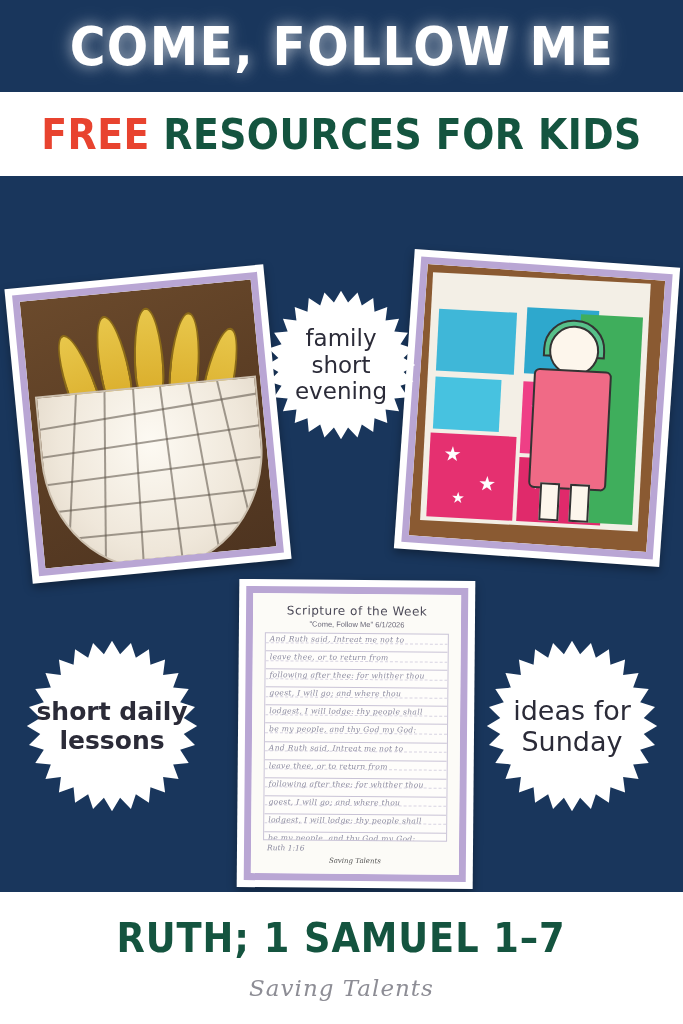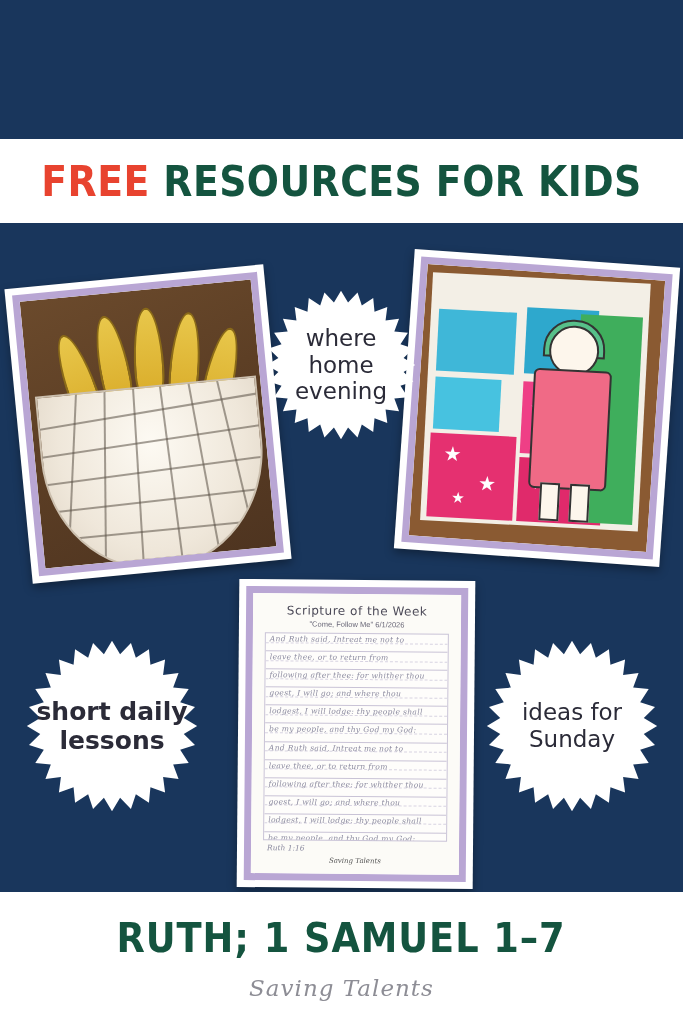--- a/index.html
+++ b/index.html
@@ -49,21 +49,20 @@
   
   .sub-banner {
     position: absolute;
     left: 0; top: 92px;
     width: 683px;
     height: 84px;
     background: #ffffff;
     display: flex;
     align-items: center;
     justify-content: center;
-    margin-top: 47px;
   }
   .sub-line {
     font-size: 42px;
     font-weight: bold;
     letter-spacing: 0.5px;
     text-transform: uppercase;
     font-family: "DejaVu Sans", sans-serif;
     transform: scaleX(0.9);
     white-space: nowrap;
   }
@@ -317,21 +316,21 @@
     padding: 0 8px;
   }
 
   .badge-fhe { left: 266px; top: 290px; width: 150px; height: 150px; }
   .badge-fhe .burst-label { font-size: 23px; }
 
   .badge-short { left: 26px; top: 640px; width: 172px; height: 172px; font-weight: bold; }
   .badge-short .burst-label { font-size: 25px; }
 
   .badge-sunday { left: 486px; top: 640px; width: 172px; height: 172px; }
-  .badge-sunday .burst-label { font-size: 23px; }
+  .badge-sunday .burst-label { font-size: 27px; }
 
   
   .bottom-banner {
     position: absolute;
     left: 0;
     top: 892px;
     width: 683px;
     height: 132px;
     background: #ffffff;
     display: flex;
@@ -356,20 +355,23 @@
     font-family: "DejaVu Serif", serif;
     font-style: italic;
     letter-spacing: 1px;
   }
 </style>
 </head>
 <body>
 
 <div class="pin">
 
+  <div class="top-banner">
+    <div class="title-main">COME, FOLLOW ME</div>
+  </div>
 
   <div class="sub-banner">
     <div class="sub-line">
       <span class="sub-free">FREE</span><span class="sub-rest"> RESOURCES FOR KIDS</span>
     </div>
   </div>
 
 
   <div class="photo photo-basket">
     <div class="mat">
@@ -483,21 +485,21 @@
         <div class="sheet-ref">Ruth 1:16</div>
         <div class="sheet-foot">Saving Talents</div>
       </div>
     </div>
   </div>
 
   <div class="burst2 badge-fhe">
     <svg width="150" height="150" viewBox="0 0 200 200" aria-hidden="true">
       <polygon class="burst-poly" points="100.00,1.00 109.41,16.53 122.03,3.48 127.74,20.71 142.95,10.80 144.69,28.88 161.73,22.60 159.40,40.60 177.40,38.27 171.12,55.31 189.20,57.05 179.29,72.26 196.52,77.97 183.47,90.59 199.00,100.00 183.47,109.41 196.52,122.03 179.29,127.74 189.20,142.95 171.12,144.69 177.40,161.73 159.40,159.40 161.73,177.40 144.69,171.12 142.95,189.20 127.74,179.29 122.03,196.52 109.41,183.47 100.00,199.00 90.59,183.47 77.97,196.52 72.26,179.29 57.05,189.20 55.31,171.12 38.27,177.40 40.60,159.40 22.60,161.73 28.88,144.69 10.80,142.95 20.71,127.74 3.48,122.03 16.53,109.41 1.00,100.00 16.53,90.59 3.48,77.97 20.71,72.26 10.80,57.05 28.88,55.31 22.60,38.27 40.60,40.60 38.27,22.60 55.31,28.88 57.05,10.80 72.26,20.71 77.97,3.48 90.59,16.53" fill="#ffffff"></polygon>
     </svg>
-    <div class="burst-label">where home evening</div>
+    <div class="burst-label">family short evening</div>
   </div>
 
   <div class="burst2 badge-short">
     <svg width="172" height="172" viewBox="0 0 200 200" aria-hidden="true">
       <polygon class="burst-poly" points="100.00,1.00 109.41,16.53 122.03,3.48 127.74,20.71 142.95,10.80 144.69,28.88 161.73,22.60 159.40,40.60 177.40,38.27 171.12,55.31 189.20,57.05 179.29,72.26 196.52,77.97 183.47,90.59 199.00,100.00 183.47,109.41 196.52,122.03 179.29,127.74 189.20,142.95 171.12,144.69 177.40,161.73 159.40,159.40 161.73,177.40 144.69,171.12 142.95,189.20 127.74,179.29 122.03,196.52 109.41,183.47 100.00,199.00 90.59,183.47 77.97,196.52 72.26,179.29 57.05,189.20 55.31,171.12 38.27,177.40 40.60,159.40 22.60,161.73 28.88,144.69 10.80,142.95 20.71,127.74 3.48,122.03 16.53,109.41 1.00,100.00 16.53,90.59 3.48,77.97 20.71,72.26 10.80,57.05 28.88,55.31 22.60,38.27 40.60,40.60 38.27,22.60 55.31,28.88 57.05,10.80 72.26,20.71 77.97,3.48 90.59,16.53" fill="#ffffff"></polygon>
     </svg>
     <div class="burst-label">short daily lessons</div>
   </div>
 
   <div class="burst2 badge-sunday">

